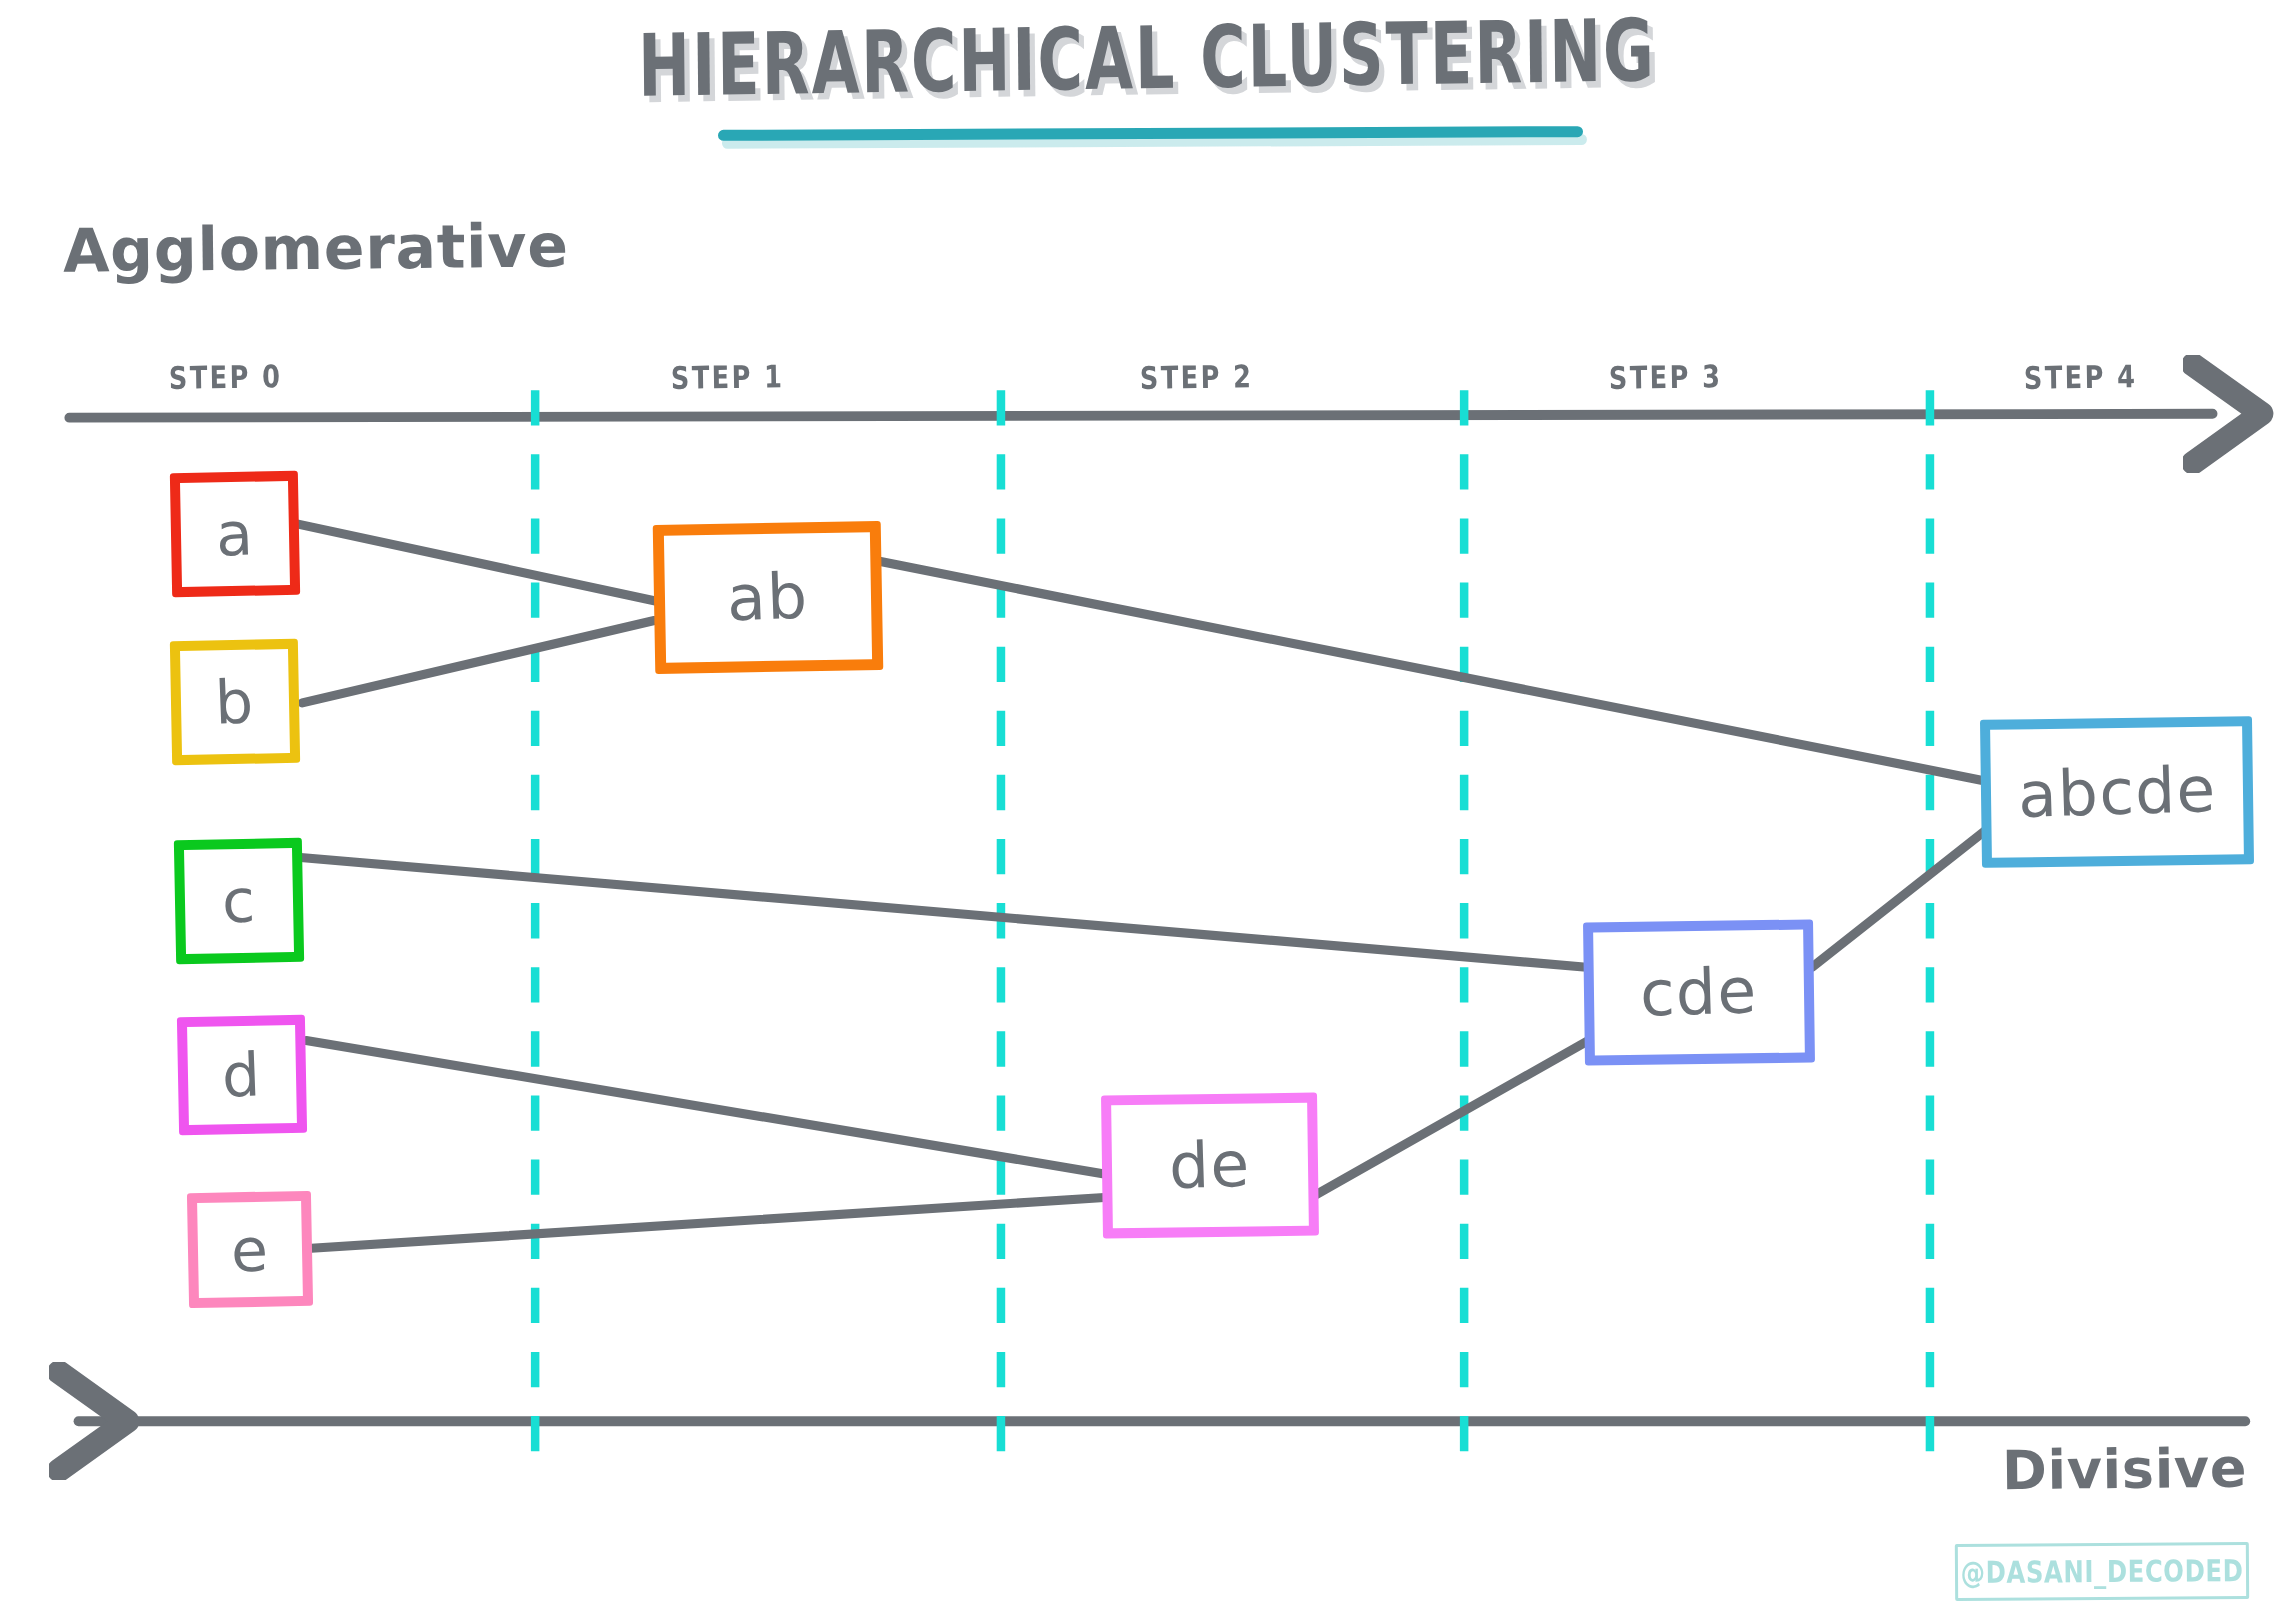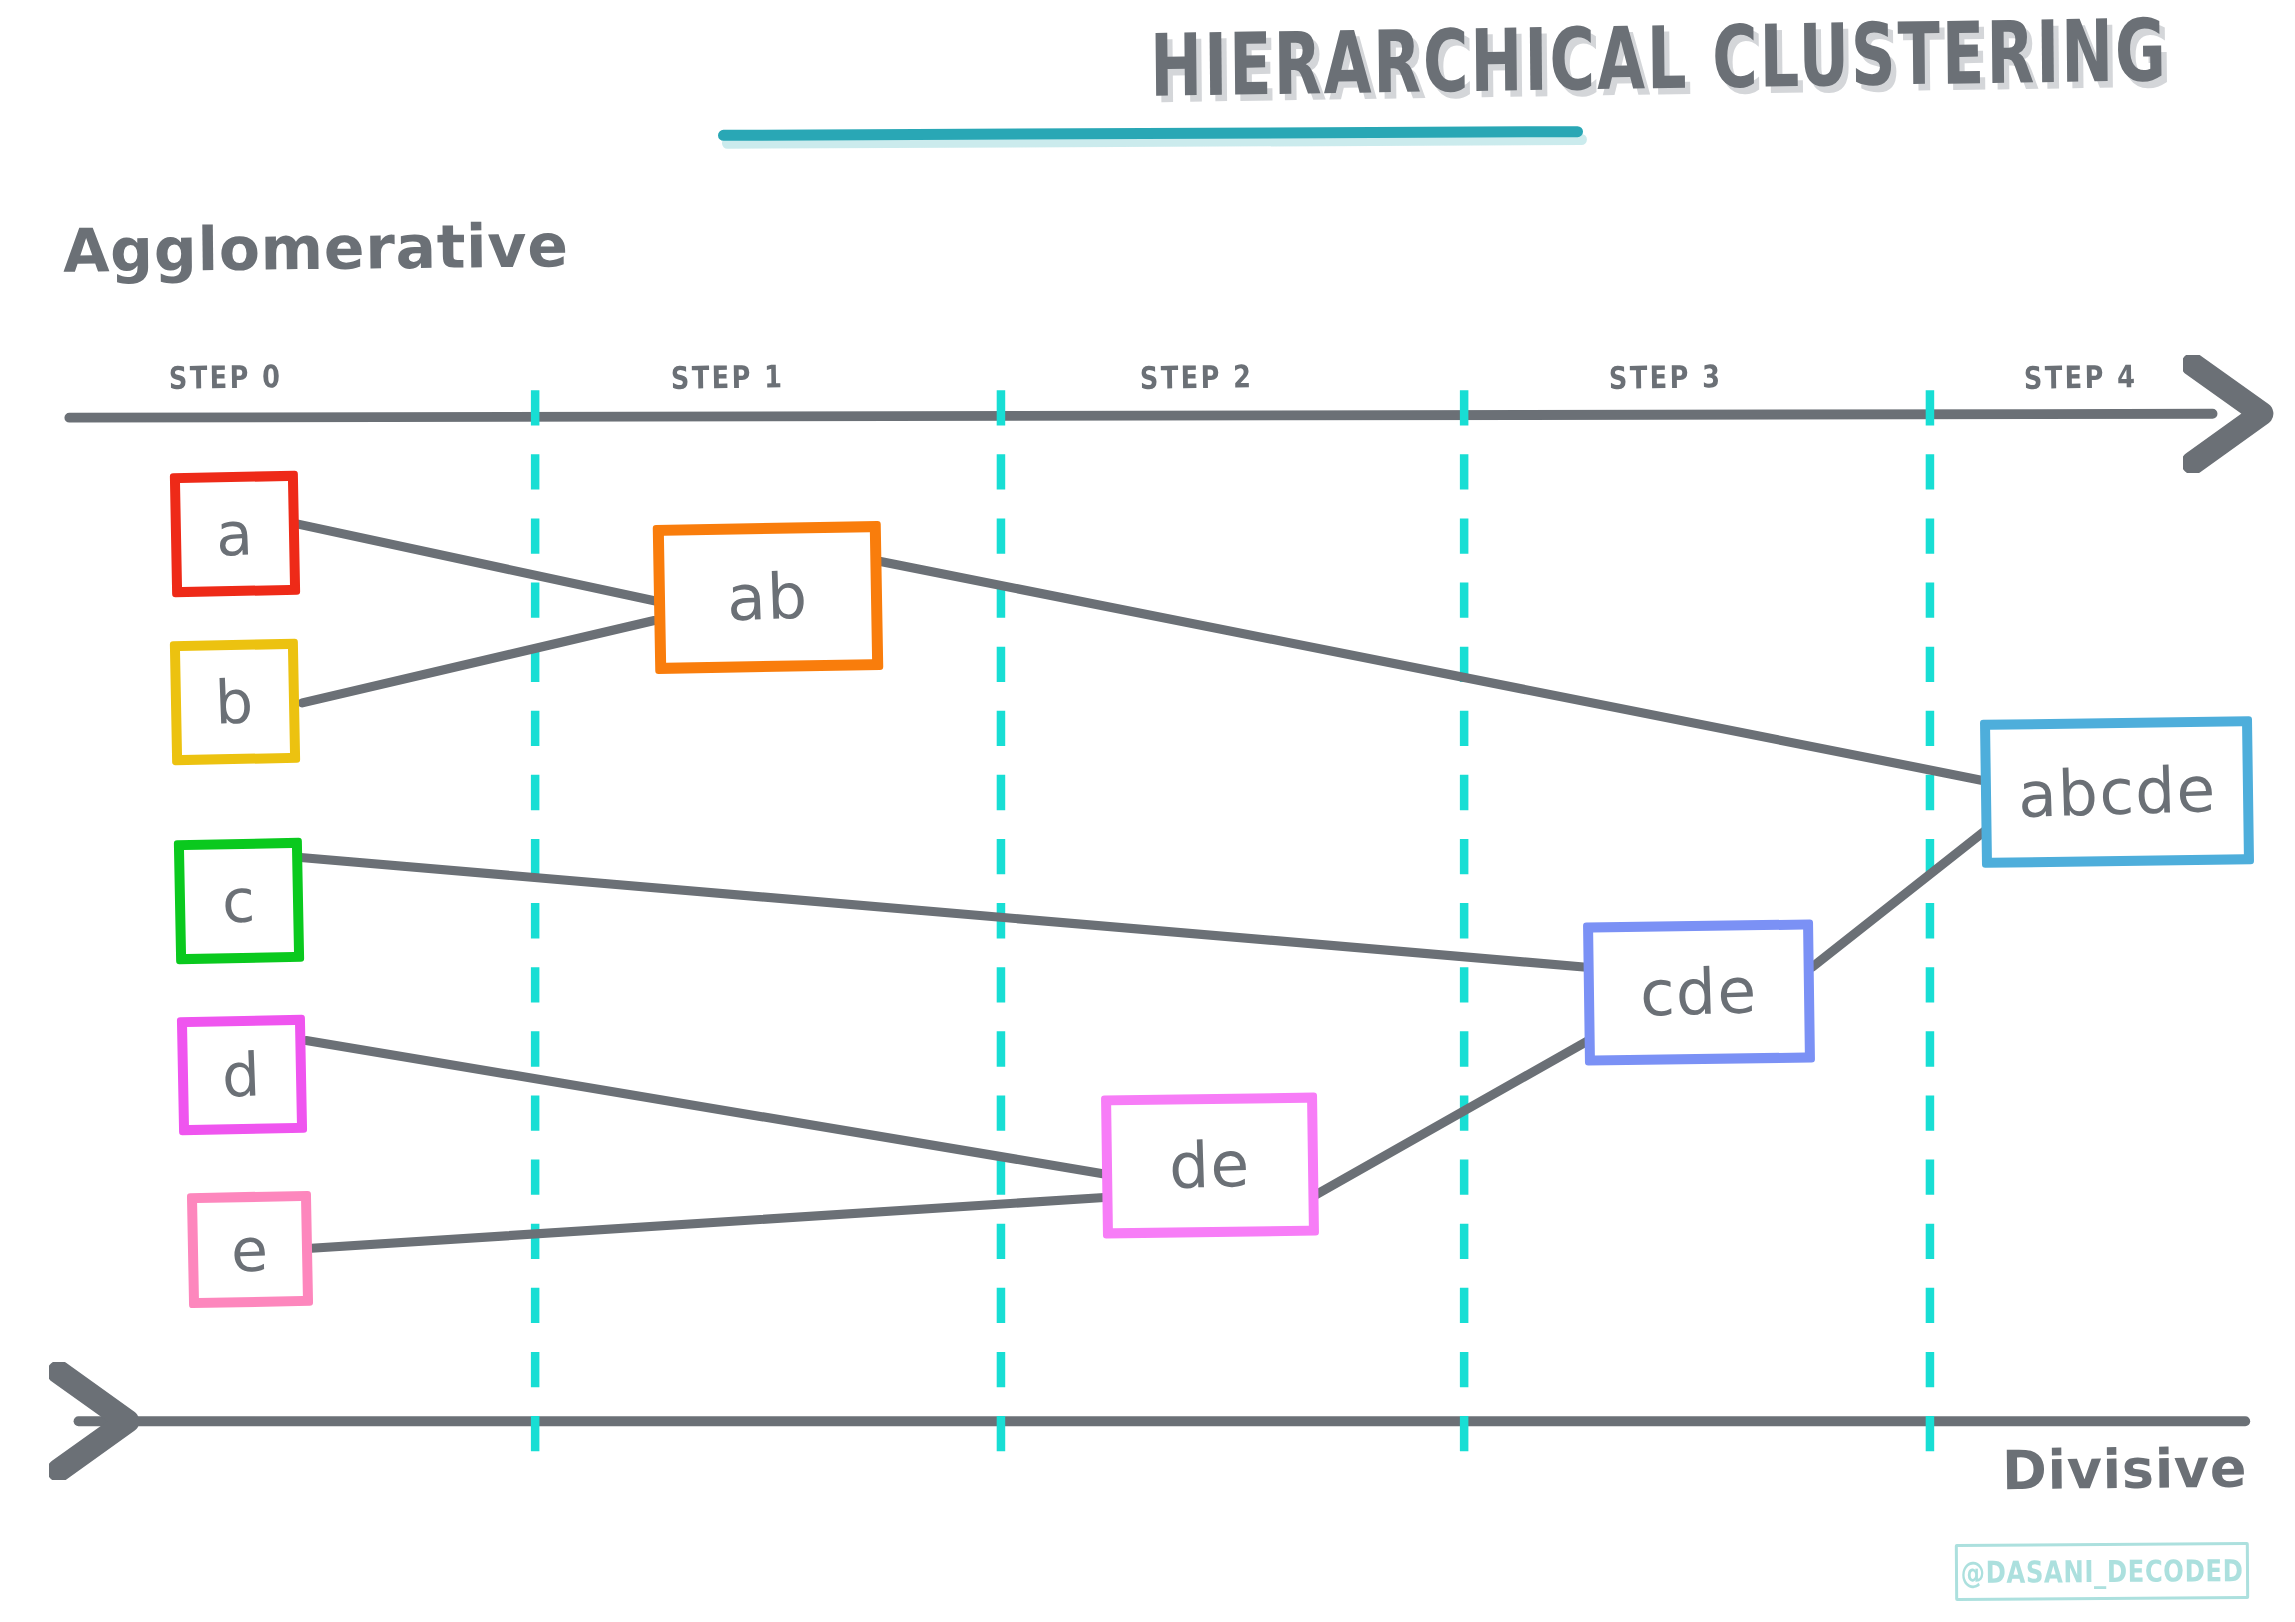--- a/index.html
+++ b/index.html
@@ -22,21 +22,21 @@
     width: 2295px;
     height: 1623px;
   }
 
   
   .title-wrap {
     position: absolute;
     left: 0;
     top: 13px;
     width: 2295px;
-    text-align: right;
+    text-align: center;
   }
   .title-text {
     display: inline-block;
     font-family: "DejaVu Sans Condensed", "Liberation Sans Narrow", "Liberation Sans", sans-serif;
     font-size: 86px;
     font-weight: 700;
     letter-spacing: 2.6px;
     color: #6b7076;
     transform: scaleX(0.80) rotate(-0.7deg);
     transform-origin: center center;

